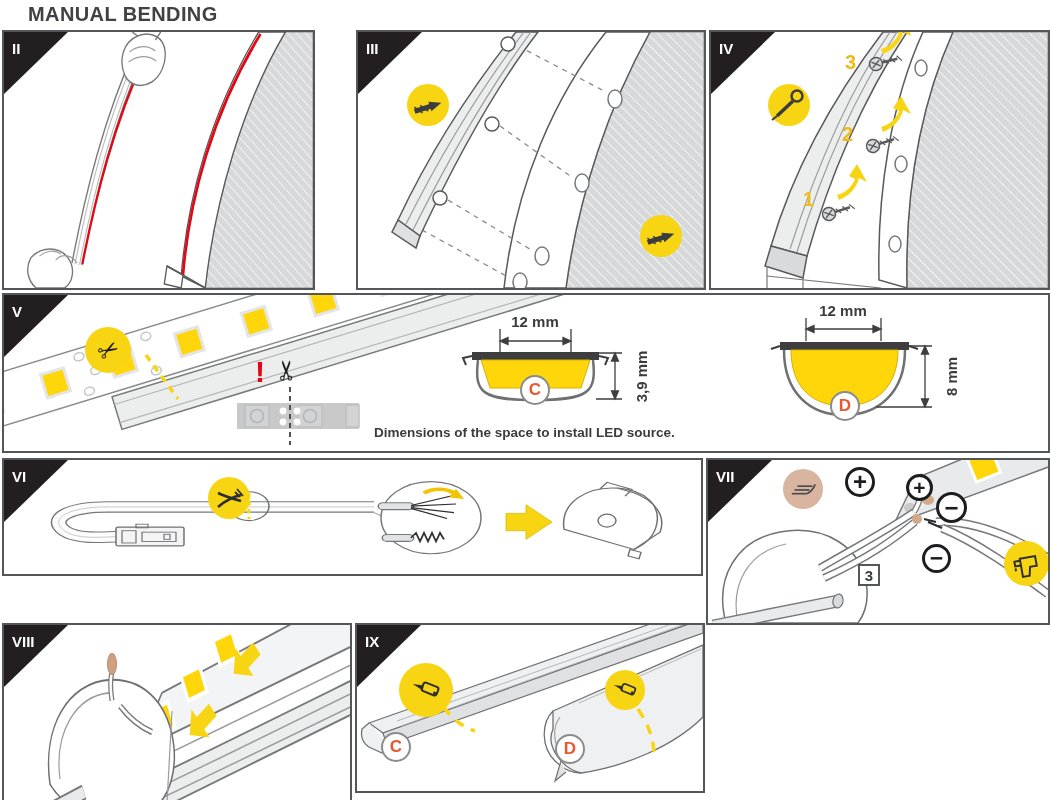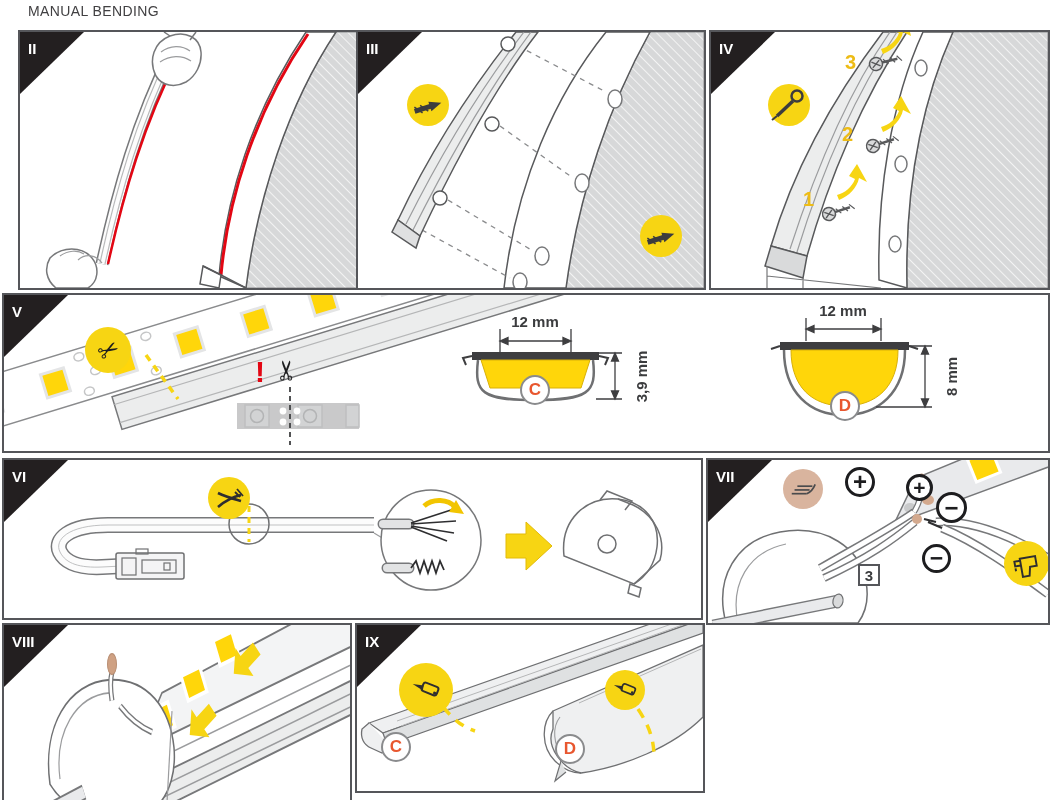--- a/index.html
+++ b/index.html
@@ -1,18 +1,18 @@
 <!DOCTYPE html>
 <html><head>
 <meta charset="utf-8">
 <style>
   html,body{margin:0;padding:0;background:#fff;}
   .page{position:relative;width:1052px;height:800px;background:#fff;
         font-family:"Liberation Sans",sans-serif;overflow:hidden;}
-  .title{position:absolute;left:28px;top:3px;font-size:14px;font-weight:normal;
+  .title{position:absolute;left:28px;top:3px;font-size:20px;font-weight:bold;
          letter-spacing:.4px;color:#414042;}
   .panel{position:absolute;border:2px solid #55565a;background:#fff;
          overflow:hidden;box-sizing:border-box;}
   .panel svg.art{position:absolute;left:0;top:0;width:100%;height:100%;}
   .corner{position:absolute;left:-1px;top:-1px;width:66px;height:64px;background:#231f20;
           -webkit-clip-path:polygon(0 0,100% 0,0 100%);clip-path:polygon(0 0,100% 0,0 100%);}
   .numeral{position:absolute;left:8px;top:8px;color:#fff;font-weight:bold;font-size:15px;}
   .badge{position:absolute;border-radius:50%;background:#f7d513;
          display:flex;align-items:center;justify-content:center;}
   .pol{position:absolute;border-radius:50%;background:#fff;border:3px solid #1d1d1f;
@@ -35,21 +35,21 @@
            display:flex;align-items:center;justify-content:center;font-weight:bold;
            font-size:15px;color:#3b3c3e;box-sizing:border-box;}
 </style>
 </head>
 <body>
 
 <div class="page">
 
   <div class="title">MANUAL BENDING</div>
 
-  <div class="panel" id="p2" style="left:18px;top:30px;width:351px;height:260px;">
+  <div class="panel" id="p2" style="left:2px;top:30px;width:313px;height:260px;">
     <svg class="art" viewBox="0 0 347 256" preserveAspectRatio="none">
       <defs>
         <pattern id="h2" width="7" height="7" patternUnits="userSpaceOnUse" patternTransform="rotate(-45)">
           <rect width="7" height="7" fill="#d7d8d9"></rect>
           <line x1="0" y1="0" x2="0" y2="7" stroke="#f3f3f3" stroke-width="2"></line>
         </pattern>
       </defs>
       <path d="M316,0 L347,0 L347,256 L226,256 C237,168 268,72 316,0 Z" fill="url(#h2)" stroke="#8a8b8d" stroke-width="1"></path>
       <path d="M286,0 C232,80 206,166 199,244 L226,256 C237,168 268,72 316,0 Z" fill="#ffffff" stroke="#58595b" stroke-width="1.5"></path>
       <path d="M288,2 C234,81 208,167 201,243" stroke="#e30613" stroke-width="3" fill="none"></path>
@@ -268,25 +268,26 @@
     <div class="dimlabel" style="left:501px;top:18px;width:60px;">12 mm</div>
     <div class="vlabel" style="left:612px;top:56px;width:52px;height:50px;">
       <span>3,9 mm</span>
     </div>
     <div class="dimlabel" style="left:809px;top:7px;width:60px;">12 mm</div>
     <div class="vlabel" style="left:922px;top:56px;width:52px;height:50px;">
       <span>8 mm</span>
     </div>
     <div class="cdbadge" style="left:516px;top:80px;">C</div>
     <div class="cdbadge" style="left:826px;top:96px;">D</div>
+    <div class="caption" style="left:370px;top:130px;">Dimensions of the space to install LED source.</div>
     <div class="corner"></div>
     <span class="numeral">V</span>
   </div>
 
-  <div class="panel" id="p6" style="left:2px;top:458px;width:701px;height:162px;">
+  <div class="panel" id="p6" style="left:2px;top:458px;width:701px;height:118px;">
     <svg class="art" viewBox="0 0 697 158" preserveAspectRatio="none">
       <path d="M370,65 L104,65 C64,65 50,80 56,92 C62,104 76,108 98,107 L118,106" stroke="#77787a" stroke-width="16" fill="none"></path>
       <path d="M370,65 L104,65 C64,65 50,80 56,92 C62,104 76,108 98,107 L118,106" stroke="#fcfcfc" stroke-width="13" fill="none"></path>
       <path d="M370,65 L104,65 C64,65 50,80 56,92 C62,104 76,108 98,107 L118,106" stroke="#c0c1c2" stroke-width="1" fill="none"></path>
       <path d="M370,73 L380,79" stroke="#9b9c9e" stroke-width="1.3" fill="none"></path>
       <rect x="112" y="93" width="68" height="26" rx="2" fill="#f4f4f5" stroke="#6f7072" stroke-width="1.5"></rect>
       <g fill="none" stroke="#6f7072" stroke-width="1.2">
         <rect x="118" y="98" width="14" height="17"></rect>
         <rect x="138" y="100" width="34" height="13"></rect>
         <rect x="160" y="103" width="6" height="7"></rect>

